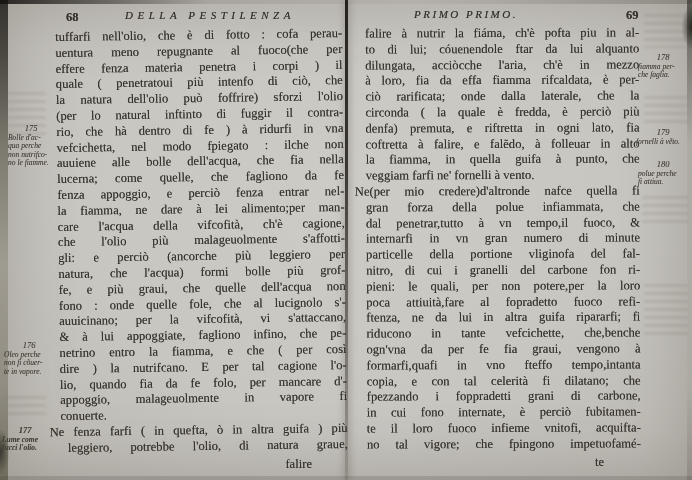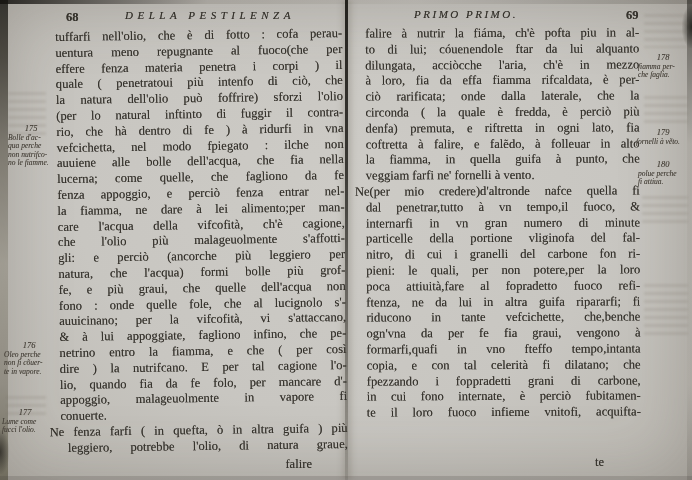--- a/index.html
+++ b/index.html
@@ -51,21 +51,21 @@
   #right-lines .line:nth-of-type(10){text-align-last:left;}
   #right-lines .line:nth-of-type(11){margin-left:-11px;}
   .catchword{position:absolute;font-size:12.6px;text-align:right;}
   
   .note{position:absolute;font-style:italic;font-size:7.5px;line-height:8.6px;color:#47423a;
     text-shadow:0 0 .4px rgba(71,66,58,.5);}
   .note-num{display:block;text-align:center;font-size:8.5px;margin-bottom:1px;}
   .note-text{display:block;white-space:pre-line;}
   #left-notes .note:nth-of-type(1){left:8px;top:124px;width:46px;}
   #left-notes .note:nth-of-type(2){left:4px;top:341px;width:50px;}
-  #left-notes .note:nth-of-type(3){left:2px;top:408px;width:46px;}
+  #left-notes .note:nth-of-type(3){left:2px;top:426px;width:46px;font-weight:bold;}
   #right-notes .note:nth-of-type(1){left:638px;top:53px;width:50px;}
   #right-notes .note:nth-of-type(2){left:636px;top:128px;width:54px;}
   #right-notes .note:nth-of-type(3){left:638px;top:160px;width:50px;}
 </style>
 </head>
 <body>
 
 <div id="scan">
 
   <div class="edge-left"></div>
@@ -128,34 +128,36 @@
       <div class="line">to di lui; cóuenendole ftar da lui alquanto</div>
       <div class="line">dilungata, acciòcche l'aria, ch'è in mezzo</div>
       <div class="line">à loro, fia da effa fiamma rifcaldata, è per-</div>
       <div class="line">ciò rarificata; onde dalla laterale, che la</div>
       <div class="line">circonda ( la quale è fredda, è perciò più</div>
       <div class="line">denfa) premuta, e riftretta in ogni lato, fia</div>
       <div class="line">coftretta à falire, e falẽdo, à folleuar in alto</div>
       <div class="line">la fiamma, in quella guifa à punto, che</div>
       <div class="line">veggiam farfi ne' fornelli à vento.</div>
       <div class="line">Ne(per mio credere)d'altronde nafce quella fi</div>
+      <div class="line">gran forza della polue infiammata, che</div>
       <div class="line">dal penetrar,tutto à vn tempo,il fuoco, &amp;</div>
       <div class="line">internarfi in vn gran numero di minute</div>
       <div class="line">particelle della portione vliginofa del fal-</div>
       <div class="line">nitro, di cui i granelli del carbone fon ri-</div>
       <div class="line">pieni: le quali, per non potere,per la loro</div>
       <div class="line">poca attiuità,fare al fopradetto fuoco refi-</div>
       <div class="line">ftenza, ne da lui in altra guifa ripararfi; fi</div>
       <div class="line">riducono in tante vefcichette, che,benche</div>
       <div class="line">ogn'vna da per fe fia graui, vengono à</div>
       <div class="line">formarfi,quafi in vno fteffo tempo,intanta</div>
       <div class="line">copia, e con tal celerità fi dilatano; che</div>
       <div class="line">fpezzando i foppradetti grani di carbone,</div>
       <div class="line">in cui fono internate, è perciò fubitamen-</div>
       <div class="line">te il loro fuoco infieme vnitofi, acquifta-</div>
+      <div class="line">no tal vigore; che fpingono impetuofamé-</div>
     </div>
   <div class="catchword ink" style="left:366px;top:455px;width:238px;">te</div>
 
   <div id="left-notes">
 
       <div class="note">
         <span class="note-num">175</span>
         <span class="note-text">Bolle d'ac-
 qua perche
 non nutrifco-

